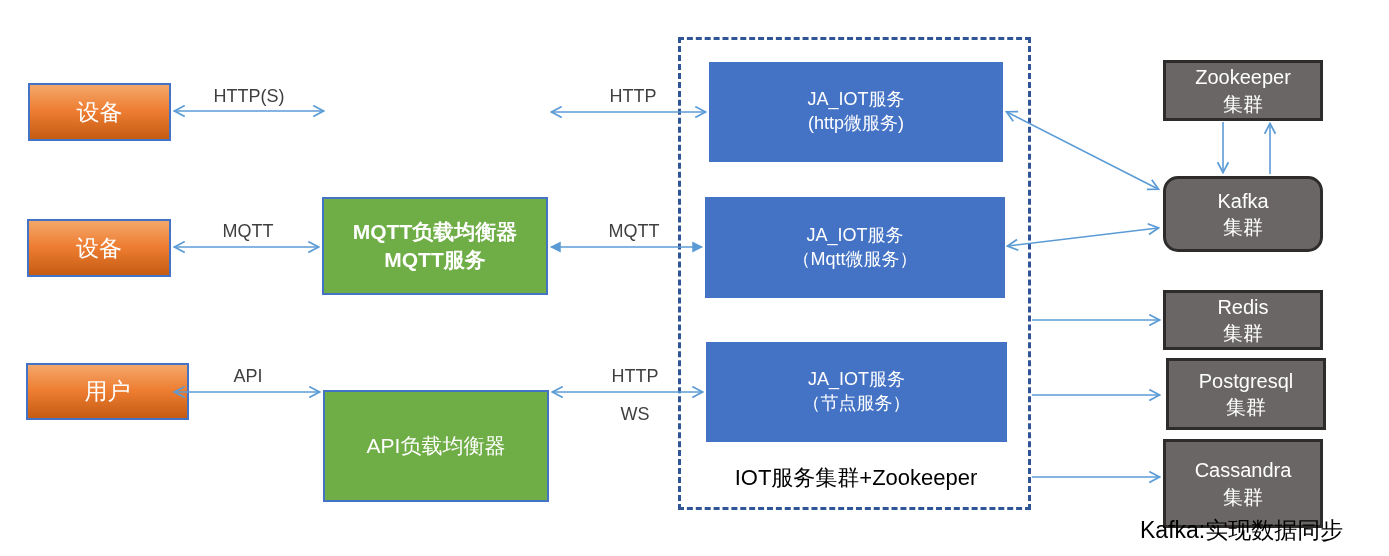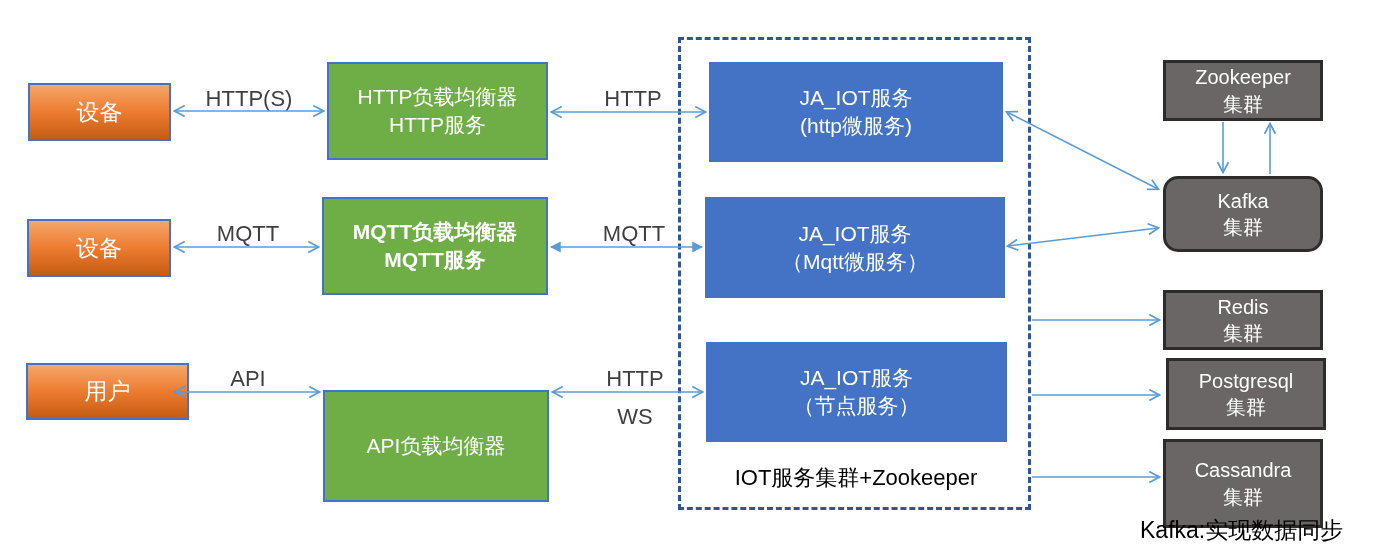--- a/index.html
+++ b/index.html
@@ -10,28 +10,28 @@
   .node{
     position:absolute;display:flex;flex-direction:column;align-items:center;
     justify-content:center;color:#ffffff;text-align:center;box-sizing:border-box;
     line-height:1.32;white-space:nowrap;
   }
   .orange{
     background:linear-gradient(180deg,#f4a76b 0%,#ed7d31 48%,#c55c13 100%);
     border:2px solid #4472c4;font-size:23px;
   }
   .green{background:#6fad47;border:2px solid #4472c4;font-size:21px;}
-  .blue{background:#4472c4;font-size:21px;}
+  .blue{background:#4472c4;font-size:18px;}
   .gray{background:#6a6665;border:3px solid #2e2c2b;font-size:20px;}
   .dashed-box{
     position:absolute;left:678px;top:37px;width:353px;height:473px;
     border:3px dashed #2f5597;box-sizing:border-box;background:transparent;
   }
   .edge-label{
-    position:absolute;transform:translateX(-50%);font-size:22px;color:#3f3f3f;
+    position:absolute;transform:translateX(-50%);font-size:18px;color:#3f3f3f;
     white-space:nowrap;
   }
   .caption{position:absolute;color:#000;white-space:nowrap;}
   .caption-cluster{left:856px;top:463px;transform:translateX(-50%);font-size:22px;text-align:center;}
   .caption-kafka{left:1140px;top:515px;font-size:23px;}
   svg.overlay{
     position:absolute;left:0;top:0;width:1389px;height:556px;
     pointer-events:none;z-index:5;
   }
 </style>
@@ -45,24 +45,20 @@
   <div class="node orange" style="left:28px;top:83px;width:143px;height:58px;">
     <span>设备</span>
   </div>
   <div class="node orange" style="left:27px;top:219px;width:144px;height:58px;">
     <span>设备</span>
   </div>
   <div class="node orange" style="left:26px;top:363px;width:163px;height:57px;text-align:center;">
     <span>用户</span>
   </div>
 
-  <div class="node green" style="left:327px;top:62px;width:221px;height:98px;">
-    <span>HTTP负载均衡器</span>
-    <span>HTTP服务</span>
-  </div>
   <div class="node green" style="left:322px;top:197px;width:226px;height:98px;font-weight:bold;">
     <span>MQTT负载均衡器</span>
     <span>MQTT服务</span>
   </div>
   <div class="node green" style="left:323px;top:343px;width:226px;height:112px;margin-top:47px;">
     <span>API负载均衡器</span>
   </div>
 
   <div class="node blue" style="left:709px;top:62px;width:294px;height:100px;">
     <span>JA_IOT服务</span>

